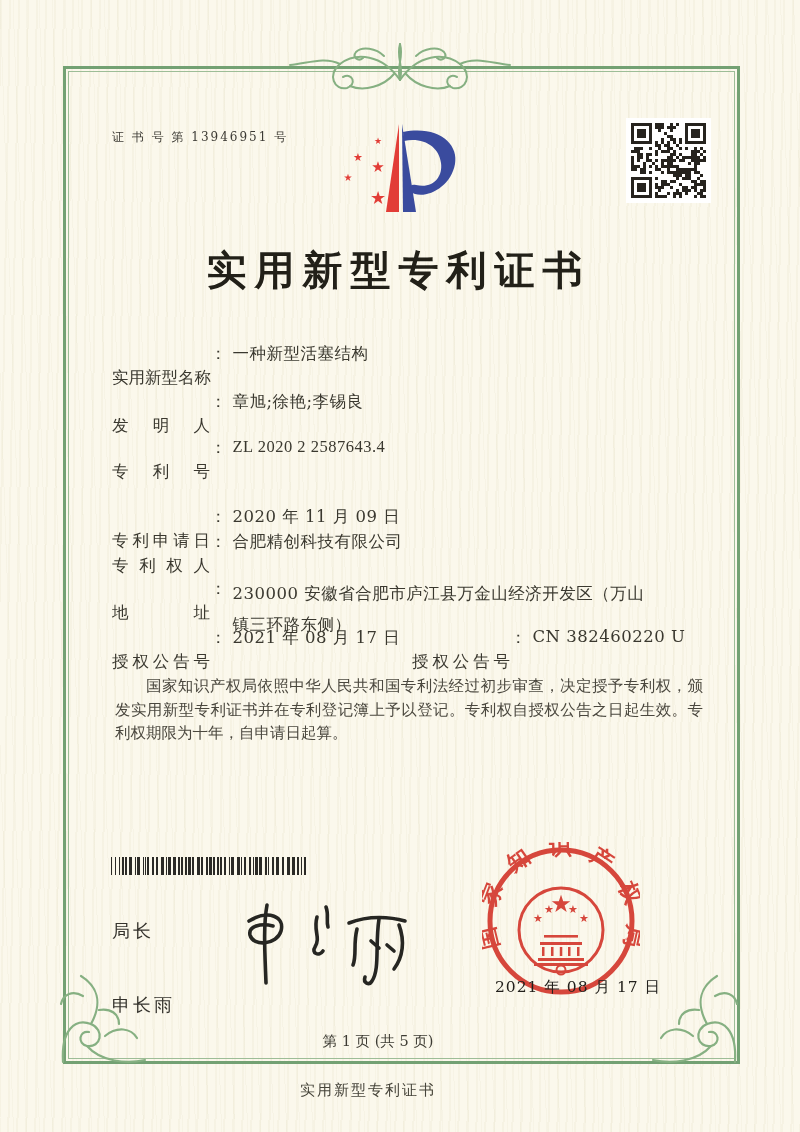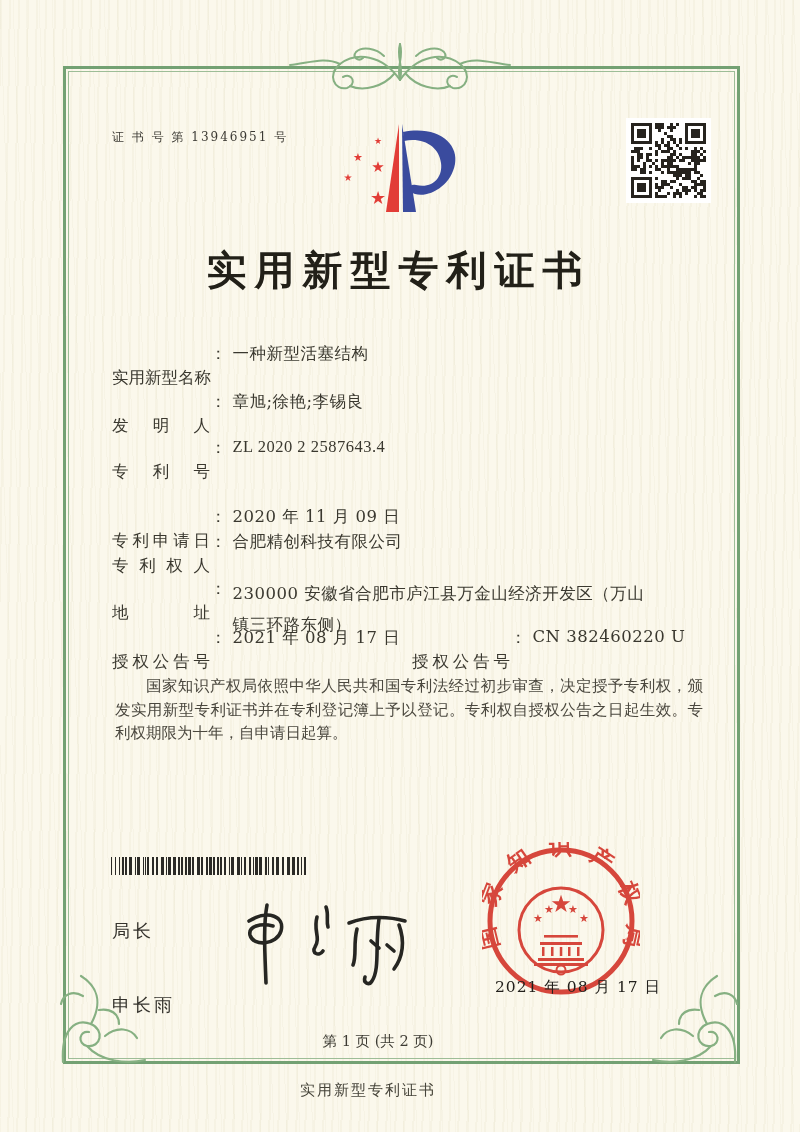--- a/index.html
+++ b/index.html
@@ -921,14 +921,14 @@
       <rect x="95" y="105" width="2.5" height="9"></rect>
       <rect x="56" y="116" width="46" height="3"></rect>
       <rect x="52" y="121" width="54" height="3"></rect>
     </g>
     <circle cx="79" cy="128" r="4.5" fill="none" stroke-width="2"></circle>
   </g>
 </svg>
 
 <div class="abs seal-date">2021 年 08 月 17 日</div>
 
-<div class="abs page-num">第 1 页 (共 2 页)</div>
+<div class="abs page-num">第 1 页 (共 5 页)</div>
 <div class="abs back-note">实用新型专利证书</div>
 
 </body></html>

